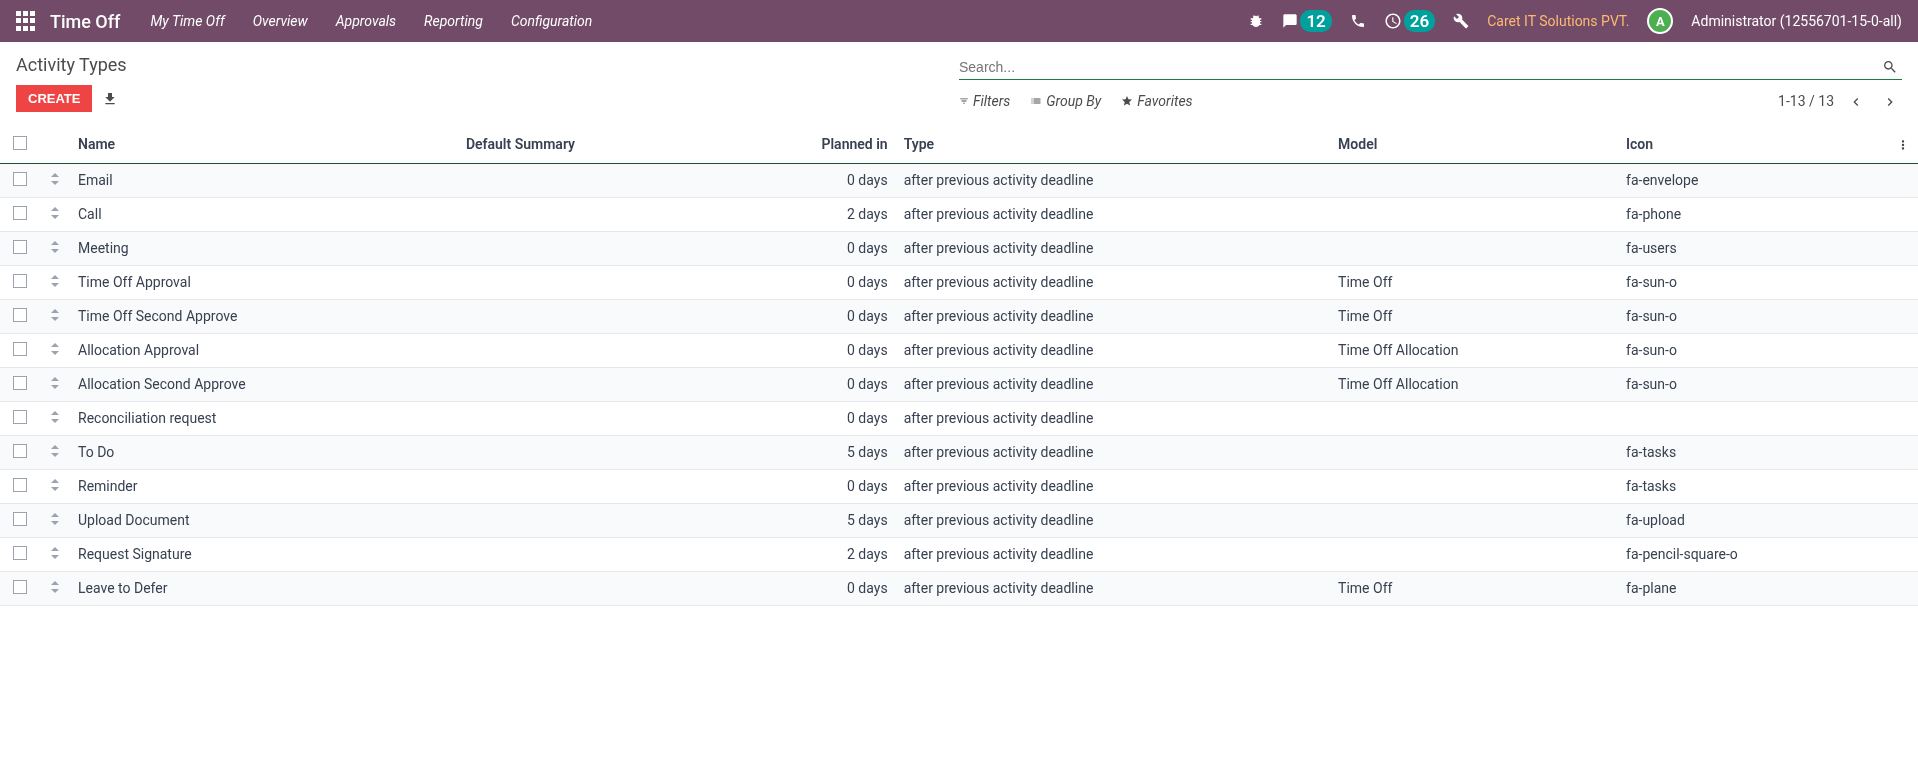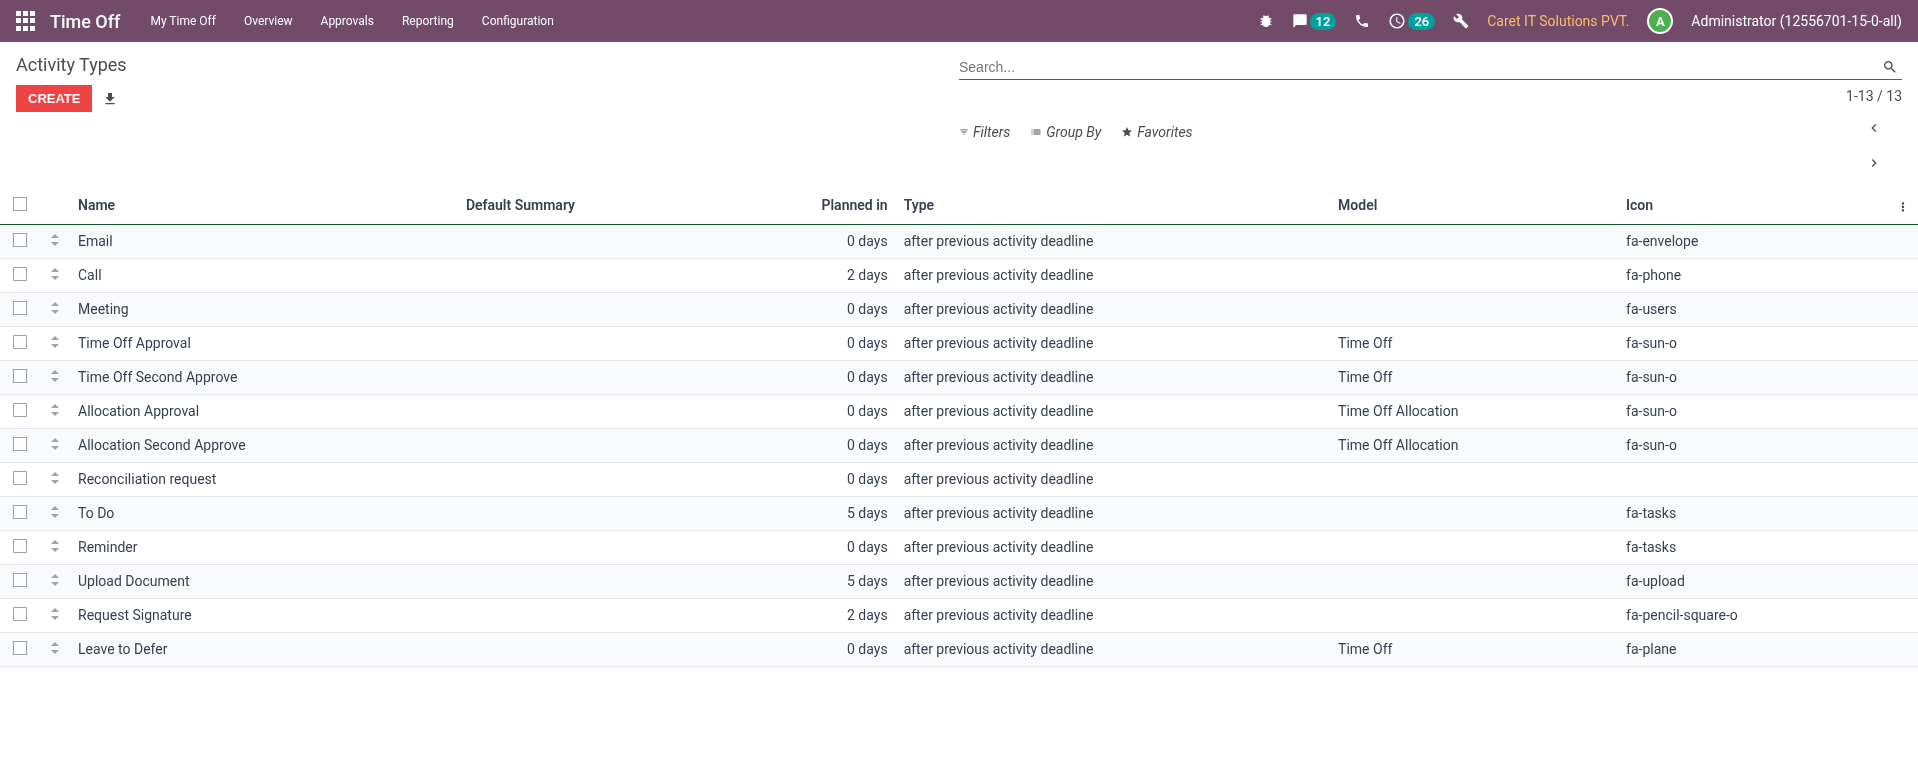--- a/index.html
+++ b/index.html
@@ -4,45 +4,45 @@
 <style>
   * { box-sizing: border-box; margin: 0; padding: 0; }
   body { font-family: -apple-system, BlinkMacSystemFont, "Segoe UI", Roboto, "Helvetica Neue", Arial, sans-serif; font-size: 14px; color: #374151; background: #fff; }
   
   
   .topnav { background: #714B67; height: 42px; display: flex; align-items: center; padding: 0 16px; color: #fff; }
   .apps-icon { width: 20px; height: 20px; display: inline-flex; flex-wrap: wrap; gap: 2px; margin-right: 14px; cursor: pointer; }
   .apps-icon span { width: 5px; height: 5px; background: #fff; }
   .app-title { font-size: 18px; font-weight: 500; margin-right: 30px; }
   .nav-menu { display: flex; gap: 28px; }
-  .nav-menu a { color: #fff; text-decoration: none; font-size: 12px; }
+  .nav-menu a { color: #fff; text-decoration: none; font-size: 14px; font-style: italic; }
   .topnav-spacer { flex: 1; }
   .topnav-right { display: flex; align-items: center; gap: 18px; }
   .icon-btn { color: #fff; cursor: pointer; position: relative; display: inline-flex; align-items: center; }
-  .badge { background: #00A09D; color: #fff; border-radius: 10px; font-size: 13px; padding: 1px 6px; margin-left: 2px; font-weight: 600; }
+  .badge { background: #00A09D; color: #fff; border-radius: 10px; font-size: 17px; padding: 1px 6px; margin-left: 2px; font-weight: 600; }
   .company { color: #fdba74; font-size: 14px; }
   .avatar { width: 26px; height: 26px; border-radius: 50%; background: #4CAF50; border: 2px solid #fff; display: inline-flex; align-items: center; justify-content: center; color: #fff; font-weight: bold; font-size: 13px; }
   .user-label { color: #fff; font-size: 14px; }
   
   
   .controlbar { display: flex; align-items: flex-start; padding: 12px 16px 0 16px; }
   .controlbar-left { flex: 1; }
   .breadcrumb-title { font-size: 18px; color: #4c4c4c; margin-bottom: 10px; }
   .actions { display: flex; align-items: center; gap: 10px; }
   .btn-create { background: #ef4444; color: #fff; border: none; padding: 6px 12px; font-size: 13px; font-weight: 600; cursor: pointer; }
   .download-icon { color: #4c4c4c; cursor: pointer; }
   
   .controlbar-right { width: 50%; }
   .searchbox { border-bottom: 1px solid #15803d; display: flex; align-items: center; padding: 4px 0; margin-bottom: 8px; }
   .searchbox input { border: none; outline: none; flex: 1; font-size: 14px; color: #6b7280; background: transparent; }
   .search-icon { color: #4c4c4c; cursor: pointer; padding: 0 4px; }
   .filter-row { display: flex; align-items: center; justify-content: space-between; }
   .filter-group { display: flex; gap: 20px; font-style: italic; }
   .filter-btn { display: inline-flex; align-items: center; gap: 4px; color: #4c4c4c; cursor: pointer; font-size: 14px; }
-  .pager-area { display: flex; align-items: center; gap: 10px; flex-direction: column; }
+  .pager-area { display: flex; align-items: center; gap: 10px; }
   .pager-text { color: #4c4c4c; font-size: 14px; }
   .pager-btn { color: #4c4c4c; cursor: pointer; padding: 4px; }
   
   
   .list-table { width: 100%; border-collapse: collapse; margin-top: 12px; }
   .list-table th { text-align: left; font-weight: 600; font-size: 14px; padding: 10px 8px; border-bottom: 1px solid #14532d; color: #374151; background: #fff; }
   .list-table th.col-planned { text-align: right; }
   .list-table th.col-check { width: 40px; text-align: center; }
   .list-table th.col-handle { width: 30px; }
   .list-table th.col-menu { width: 30px; text-align: center; }

